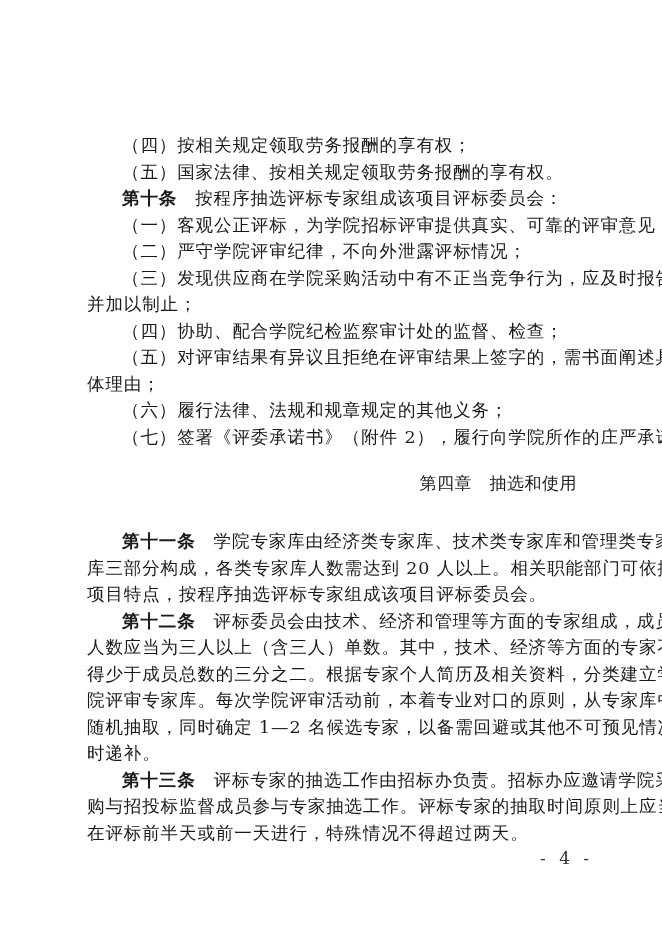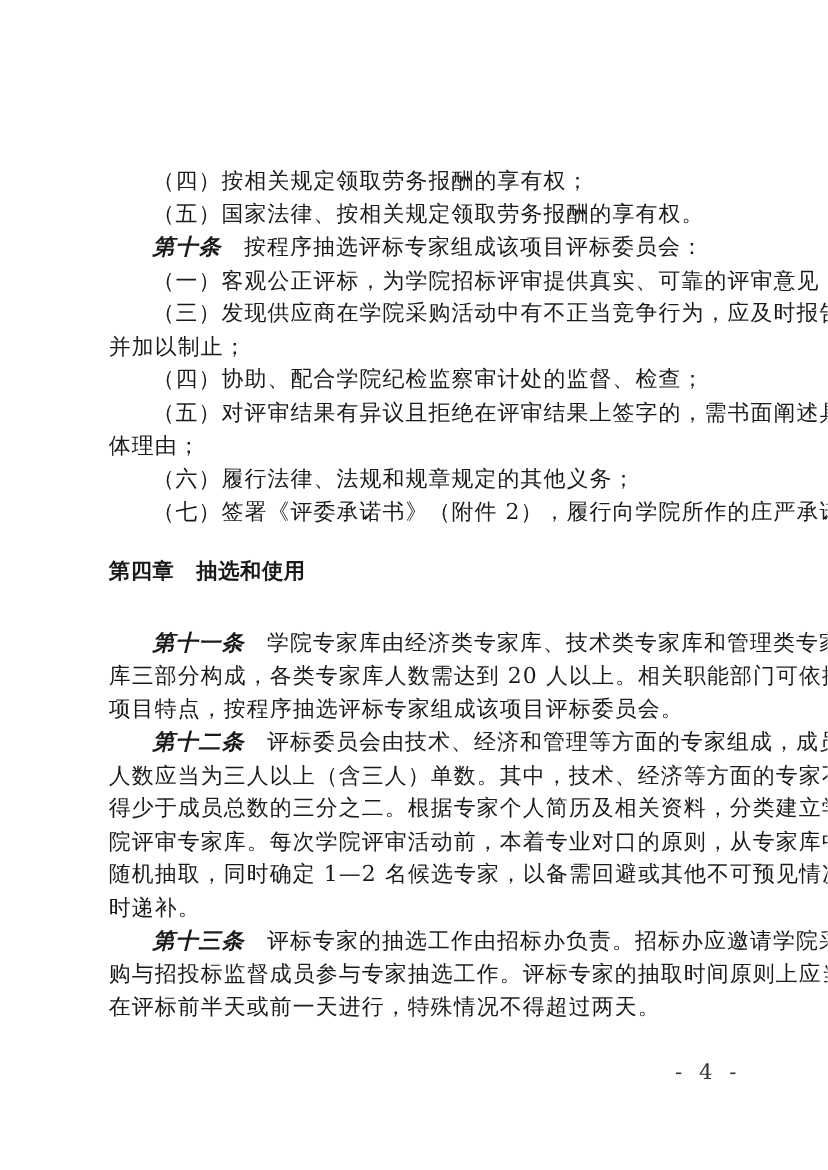--- a/index.html
+++ b/index.html
@@ -1,37 +1,38 @@
 <!DOCTYPE html>
 <html><head>
 <meta charset="utf-8">
 <style>
   html, body { margin:0; padding:0; background:#ffffff; }
   body { width:662px; height:936px; position:relative; overflow:hidden;
          font-family: "DejaVu Serif", "Liberation Serif", serif; color:#1a1a1a; }
   .page { position:absolute; left:87px; top:132px; width:490px; }
   .line { font-size:17.5px; line-height:26.5px; height:26.5px; white-space:nowrap; letter-spacing:0.9px; }
   .indent { padding-left:35px; }
-  .bold { font-family: "DejaVu Sans", "Liberation Sans", sans-serif; font-weight:bold;font-style:italic; }
-  .heading { text-align:left; font-family:"DejaVu Sans","Liberation Sans",sans-serif; font-weight:bold;
+  .bold { font-family: "DejaVu Sans", "Liberation Sans", sans-serif; font-weight:bold; }
+  .heading { text-align:right; font-family:"DejaVu Sans","Liberation Sans",sans-serif; font-weight:normal;
              font-size:17px; height:26px; line-height:26px; letter-spacing:0.5px; margin:20px 0 32px 0; }
   .gap { display:inline-block; width:18px; }
   .page-num { position:absolute; left:540px; top:848px; font-size:17px; letter-spacing:4px; color:#333; }
 </style>
 </head>
 <body>
 
 <div class="page">
   <div class="line indent">（四）按相关规定领取劳务报酬的享有权；</div>
   <div class="line indent">（五）国家法律、按相关规定领取劳务报酬的享有权。</div>
 
   <div class="line indent">
     <span class="bold">第十条</span><span class="gap"></span><span>按程序抽选评标专家组成该项目评标委员会：</span>
   </div>
   <div class="line indent">（一）客观公正评标，为学院招标评审提供真实、可靠的评审意见；</div>
+  <div class="line indent">（二）严守学院评审纪律，不向外泄露评标情况；</div>
   <div class="line indent">（三）发现供应商在学院采购活动中有不正当竞争行为，应及时报告</div>
   <div class="line">并加以制止；</div>
   <div class="line indent">（四）协助、配合学院纪检监察审计处的监督、检查；</div>
   <div class="line indent">（五）对评审结果有异议且拒绝在评审结果上签字的，需书面阐述具</div>
   <div class="line">体理由；</div>
   <div class="line indent">（六）履行法律、法规和规章规定的其他义务；</div>
   <div class="line indent">（七）签署《评委承诺书》（附件 2），履行向学院所作的庄严承诺。</div>
 
   <div class="heading">第四章　抽选和使用</div>
 

